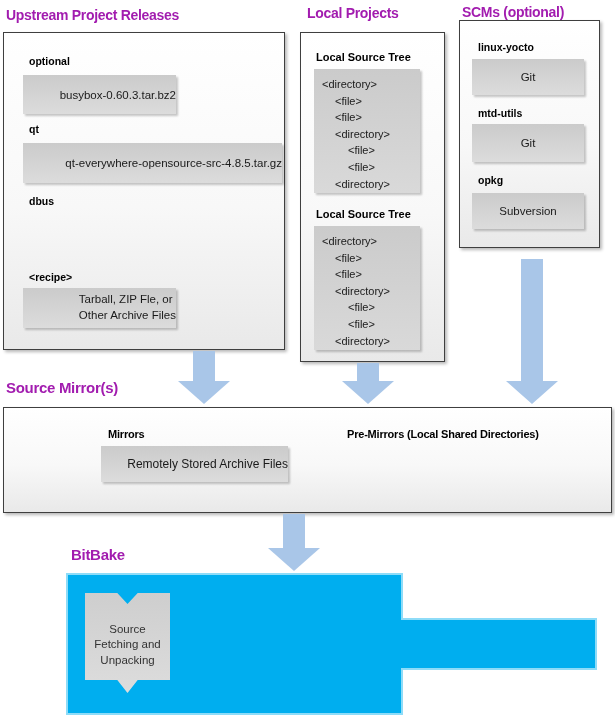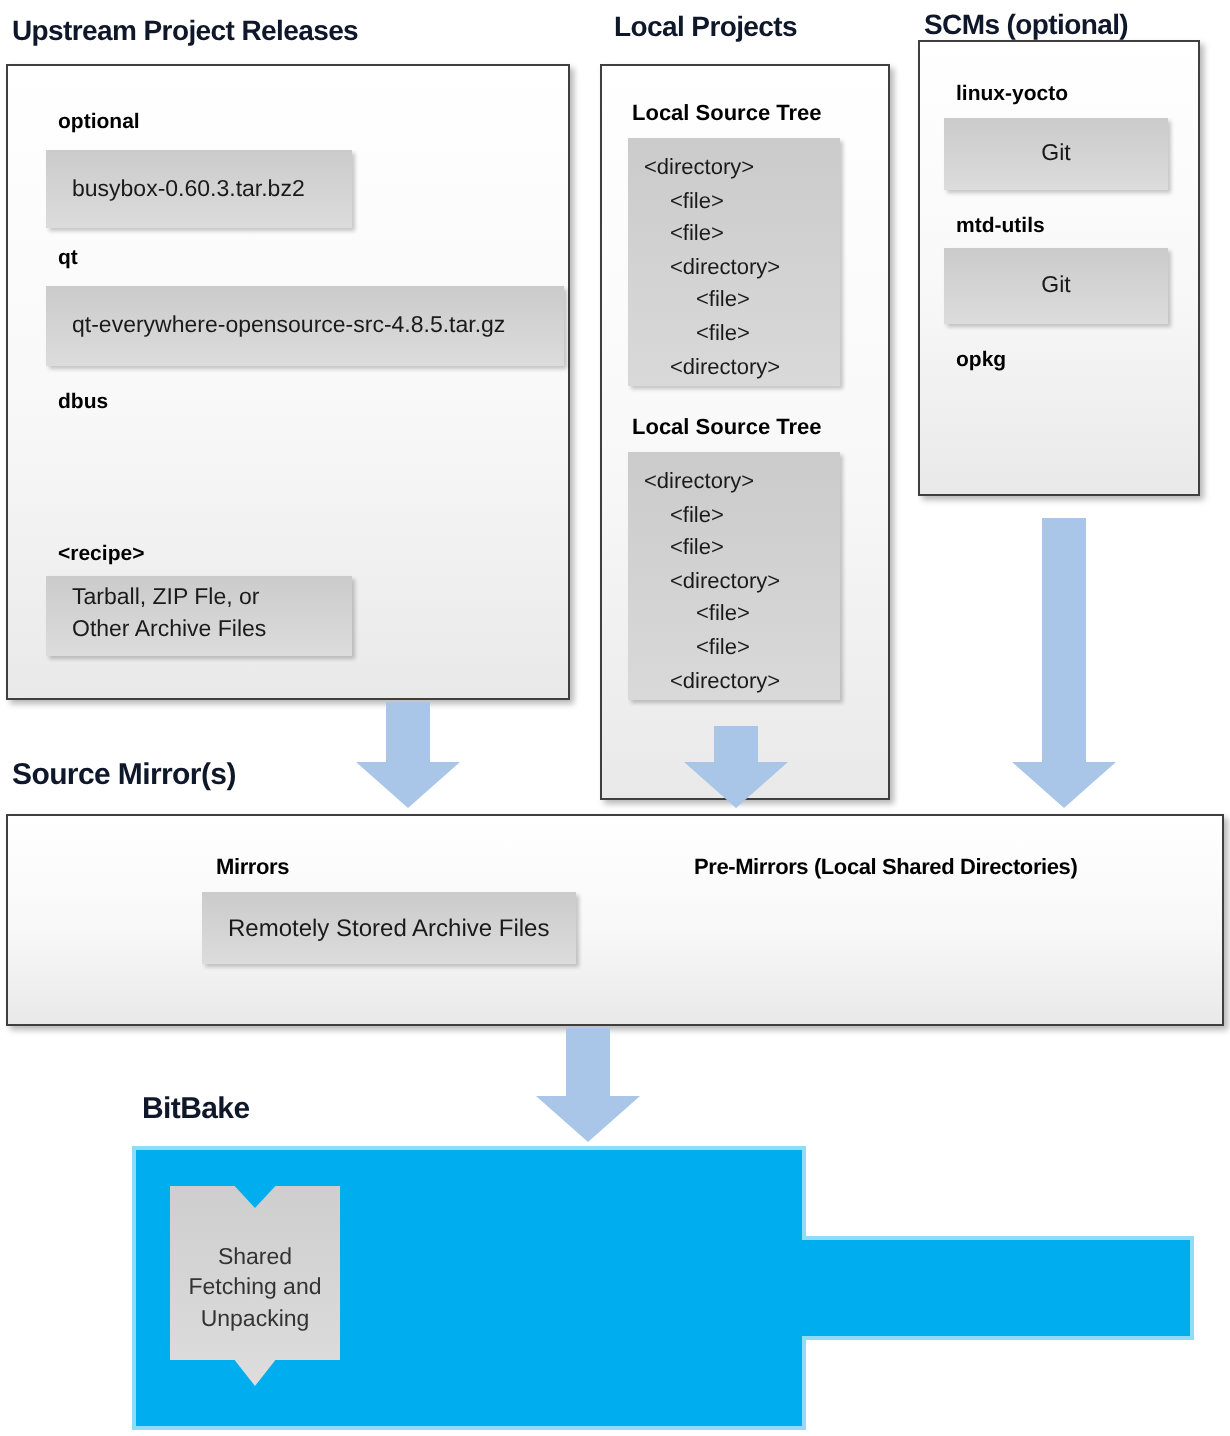--- a/index.html
+++ b/index.html
@@ -2,39 +2,39 @@
 <html><head>
 <meta charset="utf-8">
 <style>
   html,body { margin:0; padding:0; }
   body {
     width:615px; height:718px; position:relative; background:#ffffff;
     font-family:"Liberation Sans", sans-serif; color:#000;
     overflow:hidden;
   }
   .section-title {
-    position:absolute; font-size:14px; font-weight:bold; letter-spacing:-0.3px; color:#0f172a;
+    position:absolute; font-size:14px; font-weight:bold; letter-spacing:-0.3px; color:#a21caf;
     white-space:nowrap;
     text-align:center;
   }
   .panel {
     position:absolute; box-sizing:border-box;
     background:linear-gradient(180deg,#ffffff 0%,#f8f8f8 55%,#e9e9e9 100%);
     border:1px solid #3f3f3f;
     box-shadow:2px 2px 3px rgba(0,0,0,0.28);
   }
   .item-label {
     position:absolute; font-size:10.5px; font-weight:bold; color:#000; white-space:nowrap;
   }
   .gbox {
     position:absolute; box-sizing:border-box;
     background:linear-gradient(180deg,#cbcbcb,#dcdcdc);
     box-shadow:1.5px 1.5px 2px rgba(0,0,0,0.22);
     font-size:11.5px; color:#1a1a1a;
-    display:flex; align-items:center;
+    display:flex; align-items:center;justify-content:flex-end;
   }
   .gbox.padded { padding-left:13px; }
   .gbox.centered { justify-content:center; }
   .multiline { white-space:pre-line; line-height:1.35; }
   .treebox {
     position:absolute; box-sizing:border-box;
     background:linear-gradient(180deg,#cbcbcb,#d9d9d9);
     box-shadow:1.5px 1.5px 2px rgba(0,0,0,0.22);
     font-size:11px; color:#1a1a1a; padding-top:7px;
   }
@@ -81,21 +81,21 @@
 
   <div class="item-label" style="left:25px; top:238px;">&lt;recipe&gt;</div>
   <div class="gbox padded" style="left:19px; top:255px; width:153px; height:40px;">
     <span class="multiline">Tarball, ZIP Fle, or
 Other Archive Files</span>
   </div>
 </div>
 
 <div class="section-title" style="left:307px; top:5px;">Local Projects</div>
 
-<div class="panel" style="left:300px; top:32px; width:145px; height:368px;">
+<div class="panel" style="left:300px; top:32px; width:145px; height:330px;">
   <div class="item-label" style="left:15px; top:18px; font-size:11px;">Local Source Tree</div>
   <div class="treebox" style="left:13px; top:36px; width:106px; height:124px;">
     <div class="treerow ind0">&lt;directory&gt;</div>
     <div class="treerow ind1">&lt;file&gt;</div>
     <div class="treerow ind1">&lt;file&gt;</div>
     <div class="treerow ind1">&lt;directory&gt;</div>
     <div class="treerow ind2">&lt;file&gt;</div>
     <div class="treerow ind2">&lt;file&gt;</div>
     <div class="treerow ind1">&lt;directory&gt;</div>
   </div>
@@ -119,20 +119,23 @@
   <div class="gbox centered" style="left:12px; top:38px; width:112px; height:36px;">
     <span>Git</span>
   </div>
 
   <div class="item-label" style="left:18px; top:86px;">mtd-utils</div>
   <div class="gbox centered" style="left:12px; top:103px; width:112px; height:38px;">
     <span>Git</span>
   </div>
 
   <div class="item-label" style="left:18px; top:153px;">opkg</div>
+  <div class="gbox centered" style="left:12px; top:172px; width:112px; height:36px;">
+    <span>Subversion</span>
+  </div>
 </div>
 
 <div>
   <div class="arrow-stem" style="left:193px; top:351px; width:22px; height:31px;"></div>
   <div class="arrow-head" style="left:178px; top:381px;"></div>
 </div>
 <div>
   <div class="arrow-stem" style="left:357px; top:363px; width:22px; height:19px;"></div>
   <div class="arrow-head" style="left:342px; top:381px;"></div>
 </div>
@@ -156,16 +159,16 @@
   <div class="arrow-stem" style="left:283px; top:514px; width:22px; height:35px;"></div>
   <div class="arrow-head" style="left:268px; top:548px;"></div>
 </div>
 
 <div class="section-title" style="left:71px; top:546px; font-size:15px;">BitBake</div>
 
 <div class="bb-rect" style="left:66px; top:573px; width:337px; height:142px;"></div>
 <div class="bb-rect" style="left:401px; top:618px; width:196px; height:52px; border-left:none;"></div>
 
 <div class="chevron">
-  <span class="multiline">Shared
+  <span class="multiline">Source
 Fetching and
 Unpacking</span>
 </div>
 
 </body></html>

